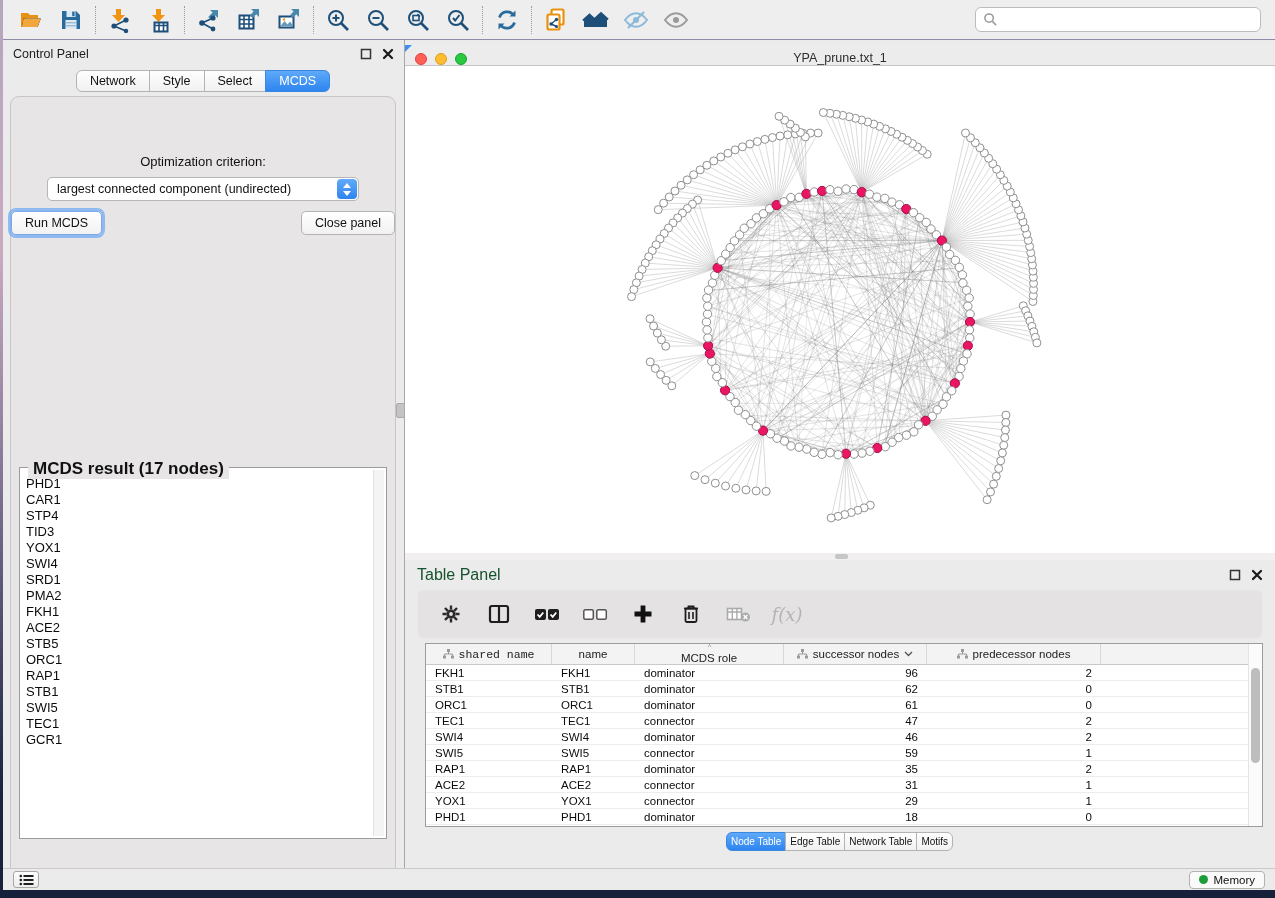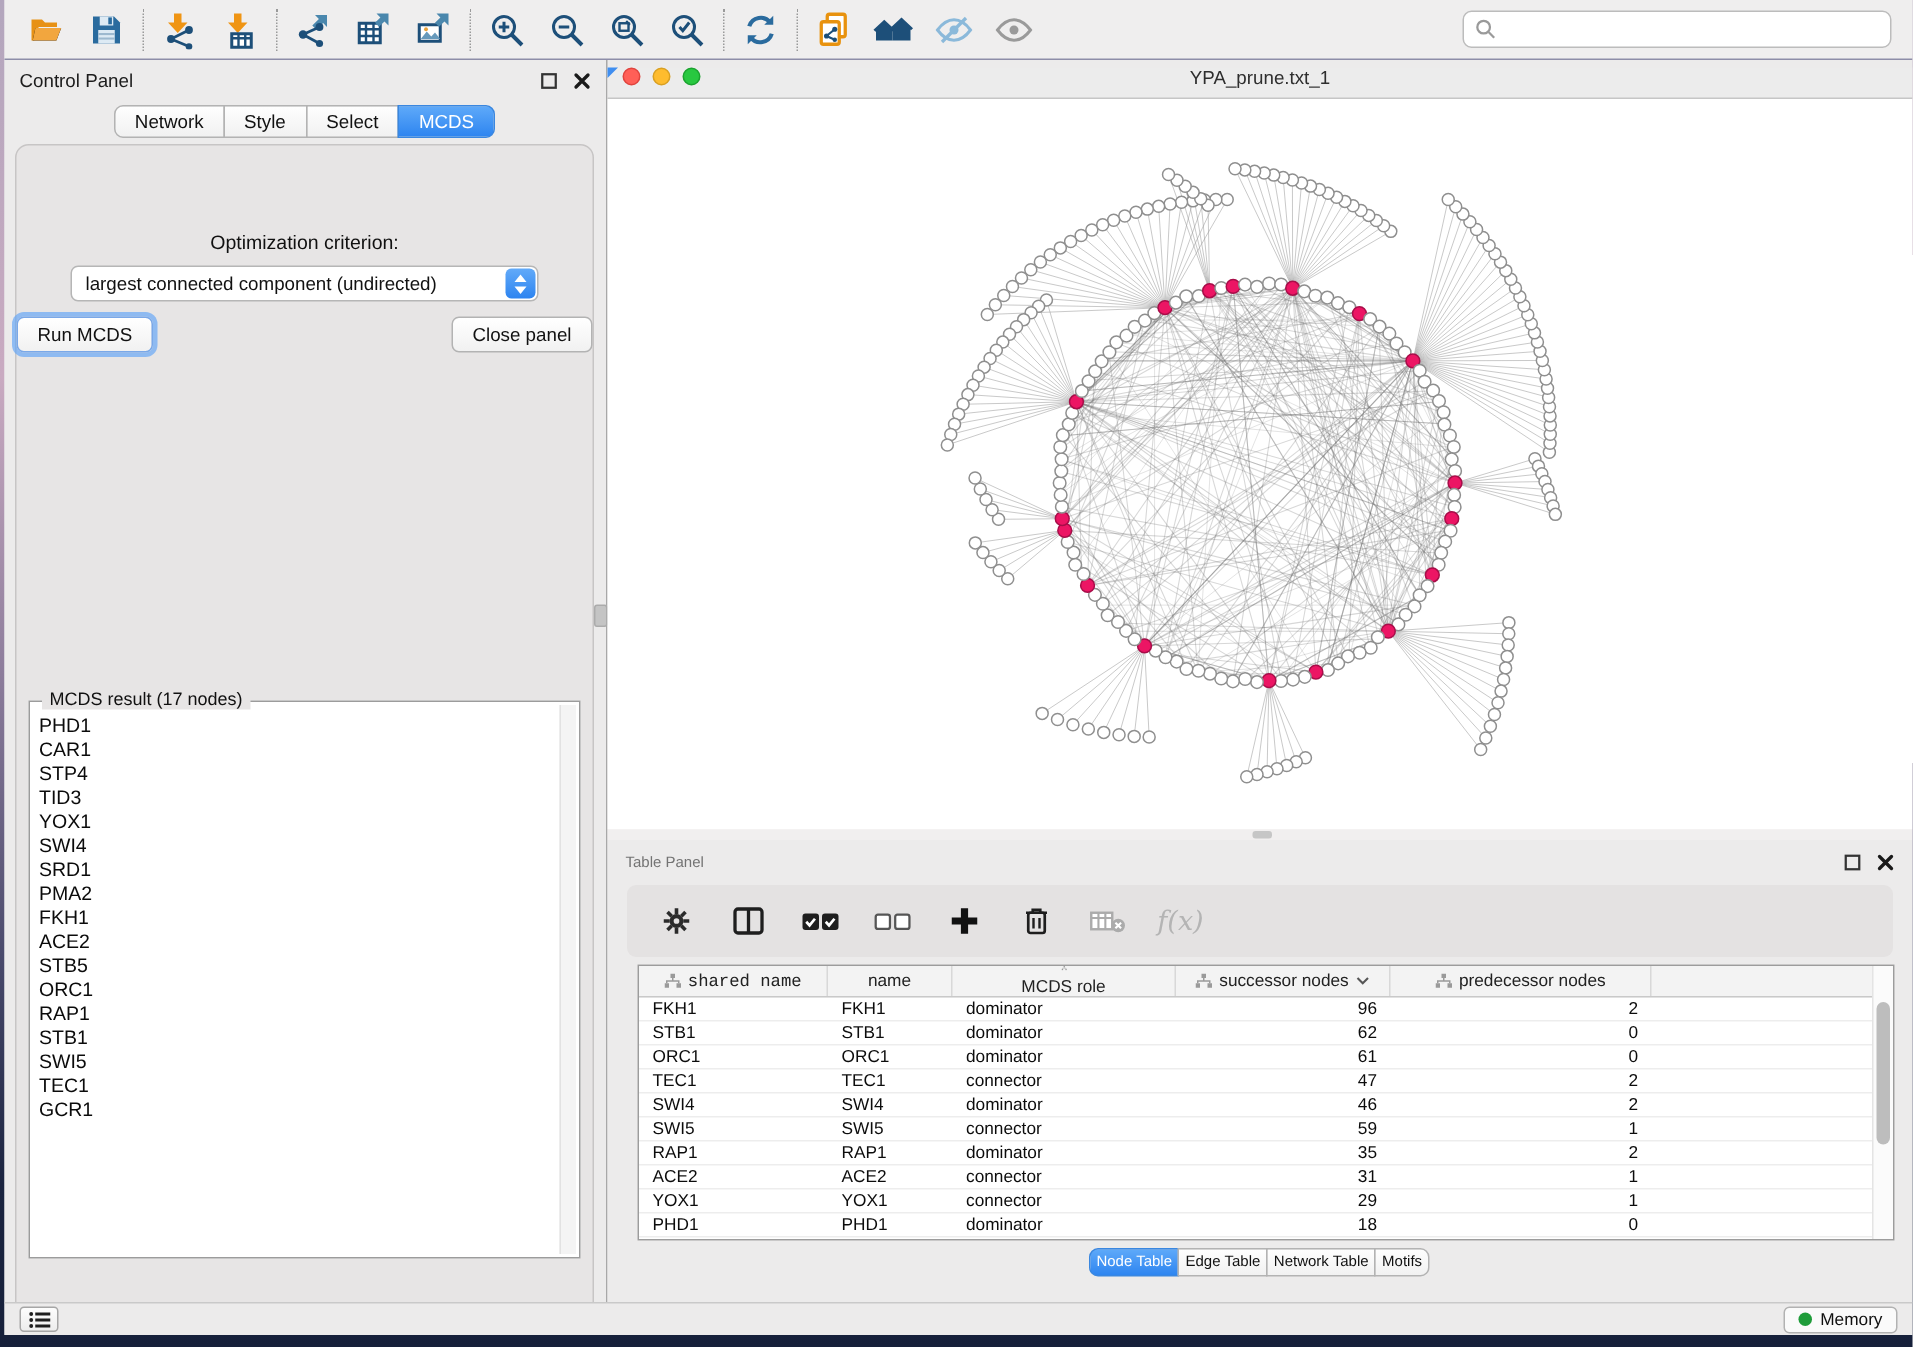--- a/index.html
+++ b/index.html
@@ -41,46 +41,46 @@
                    background:linear-gradient(#62aaf9,#2d84f0); display:flex; flex-direction:column;
                    align-items:center; justify-content:center; gap:3px; }
   .tri-up    { width:0; height:0; border-left:4px solid transparent; border-right:4px solid transparent; border-bottom:5px solid #fff; }
   .tri-down  { width:0; height:0; border-left:4px solid transparent; border-right:4px solid transparent; border-top:5px solid #fff; }
   .btn { background:linear-gradient(#ffffff,#f1f1f1); border:1px solid #b3b3b3; border-radius:5px;
          font-size:12.5px; color:#111; padding:3px 13px; height:24px; cursor:default; font-family:"Liberation Sans",sans-serif; }
   .btn-row { position:absolute; left:0; top:114px; width:100%; display:flex; justify-content:space-between; gap:14px; }
   .btn.focused { box-shadow:0 0 0 3px rgba(94,163,248,.65); border-color:#7aa8e8; }
   .result-box { position:absolute; left:8px; top:370px; width:368px; height:372px;
                 background:#fff; border:1px solid #9c9c9c; }
-  .result-title { position:absolute; top:-9px; left:8px; background:#e7e5e5; padding:0 5px; font-size:12px; color:#111; }
+  .result-title { position:absolute; top:-9px; left:8px; background:#e7e5e5; padding:0 5px; font-size:17px; color:#111;font-weight:bold; }
   .result-list { position:absolute; left:2px; top:8px; right:14px; bottom:2px; overflow:hidden; }
   .result-item { font-size:13px; color:#0b0b0b; line-height:16px; padding-left:4px; }
   .result-scroll { position:absolute; top:2px; right:2px; bottom:2px; width:11px; background:#f4f4f4; border-left:1px solid #e2e2e2; }
 
   
   .v-divider { position:absolute; left:401px; top:40px; width:1px; bottom:22px; background:#a8a8a8; }
   .v-handle  { position:absolute; left:393px; top:403px; width:9px; height:15px; background:#c4c4c4; border:1px solid #ababab; border-radius:2px; }
 
   
   .right { position:absolute; left:402px; top:40px; right:0; bottom:22px; }
   .net-titlebar { position:absolute; left:0; top:5px; right:0; height:21px; background:#ececec;
-                  border-bottom:1px solid #c6c6c6; display:flex; align-items:flex-start; }
+                  border-bottom:1px solid #c6c6c6; display:flex; align-items:flex-end; }
   .net-focus-corner { position:absolute; left:0; top:0; width:0; height:0;
                       border-top:7px solid #3f8ef0; border-right:7px solid transparent; }
   .lights { display:flex; gap:8px; margin-left:10px; }
   .light { width:12px; height:12px; border-radius:50%; }
   .net-title { position:absolute; left:0; right:0; text-align:center; font-size:12.5px; color:#2e2e2e; }
   .net-canvas { position:absolute; left:0; top:26px; right:0; height:487px; background:#fff; }
   .h-divider { position:absolute; left:0; top:513px; right:0; height:7px; background:#f1efef; }
   .h-handle  { position:absolute; left:430px; top:1px; width:13px; height:5px; background:#c6c6c6; border-radius:2px; }
 
   
   .table-panel { position:absolute; left:0; top:520px; right:0; bottom:0; background:#ecebeb; }
   .tp-header { position:absolute; left:0; top:4px; right:0; height:22px; display:flex; align-items:center; padding:0 12px; }
-  .tp-title { font-size:10px; color:#737373; }
+  .tp-title { font-size:16px; color:#14532d; }
   .tp-toolbar { position:absolute; left:13px; right:13px; top:30px; height:48px; background:#e4e2e2;
                 border-radius:6px; display:flex; align-items:center; gap:18px; padding:0 18px; }
   .tp-ibtn { width:30px; height:30px; display:flex; align-items:center; justify-content:center; cursor:default; }
   .fx-label { font-size:18px; font-style:italic; color:#b4b4b4; font-family:"DejaVu Serif",serif; }
   .dtable { position:absolute; left:20px; top:83px; width:838px; height:184px; background:#fff; border:1px solid #9c9c9c; }
   .thead { display:flex; height:21px; background:#f3f3f3; border-bottom:1px solid #c9c9c9; }
   .th { display:flex; align-items:center; justify-content:center; gap:5px; font-size:11.5px; color:#222;
         border-right:1px solid #d8d8d8; height:100%; }
   .tbody .tr { display:flex; height:16px; border-bottom:1px solid #ededed; }
   .td { font-size:11.5px; color:#0c0c0c; padding:0 9px; white-space:nowrap; overflow:hidden; line-height:16px; }

